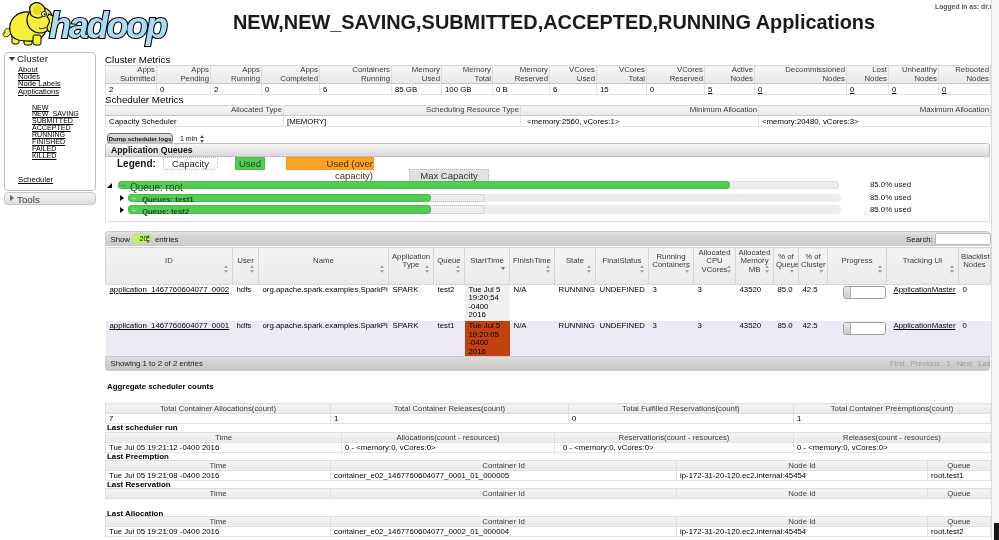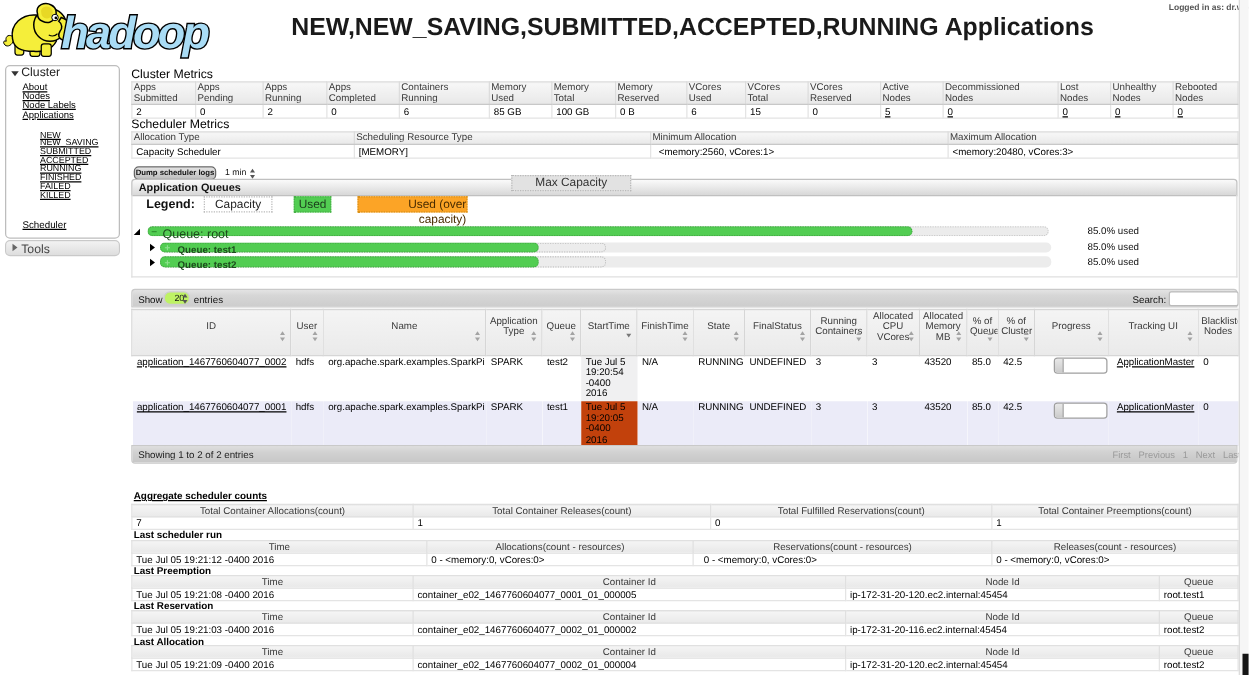--- a/index.html
+++ b/index.html
@@ -2,21 +2,21 @@
 <html><head>
 <meta charset="utf-8">
 <style>
 * { margin:0; padding:0; box-sizing:border-box; }
 html,body { width:999px; height:540px; background:#fff; font-family:"Liberation Sans",sans-serif; overflow:hidden; position:relative; }
 .abs { position:absolute; }
 a { color:#000; text-decoration:underline; }
 table { border-collapse:collapse; table-layout:fixed; }
 
 .mt { font-size:7.8px; color:#000; }
-.mt th { background:linear-gradient(#f7f7f7,#e8e8e8); font-weight:normal; text-align:left; border:1px solid #dcdcdc; border-bottom:1px solid #c8c8c8; padding:0 1px; color:#3a3a3a; line-height:8.3px; }
+.mt th { background:linear-gradient(#f7f7f7,#e8e8e8); font-weight:normal; text-align:right; border:1px solid #dcdcdc; border-bottom:1px solid #c8c8c8; padding:0 1px; color:#3a3a3a; line-height:8.3px; }
 .mt td { border:1px solid #e4e4e4; border-top:none; padding:1px 3px 0 3px; text-align:left; vertical-align:top; background:#fff; }
 .hdg { font-size:9.8px; color:#000; }
 .bhdg { font-size:7.9px; font-weight:bold; color:#000; }
 
 .bt { font-size:7.8px; }
 .bt th { background:linear-gradient(#f5f5f5,#e9e9e9); font-weight:normal; text-align:center; border:1px solid #e0e0e0; padding:0 1px; color:#3a3a3a; height:10px; line-height:9px; }
 .bt td { border:1px solid #e4e4e4; padding:0 0 0 3px; height:9.5px; line-height:9px; text-align:left; }
 
 .sic { display:inline-block; width:4.5px; height:8px; position:relative; vertical-align:middle; }
 .sic:before { content:""; position:absolute; top:0; left:0; border-left:2.2px solid transparent; border-right:2.2px solid transparent; border-bottom:3px solid #a3a3a3; }
@@ -153,21 +153,21 @@
 <div class="abs" style="left:105px;top:105px;">
 <table class="mt" style="width:885px;">
 <colgroup>
         <col style="width:178px">
         <col style="width:237px">
         <col style="width:238px">
         <col style="width:232px">
       </colgroup>
 <tbody>
         <tr style="height:10px;">
-          <th>Allocation Type</th>
+          <th>Allocated Type</th>
           <th>Scheduling Resource Type</th>
           <th>Minimum Allocation</th>
           <th>Maximum Allocation</th>
         </tr>
 <tr style="height:11px;">
           <td>Capacity Scheduler</td>
           <td>[MEMORY]</td>
           <td style="padding-left:6px">&lt;memory:2560, vCores:1&gt;</td>
           <td>&lt;memory:20480, vCores:3&gt;</td>
         </tr>
@@ -181,35 +181,35 @@
     <span class="sic2"></span>
   </div>
 
 <div class="abs" style="left:105px;top:142.5px;width:885px;height:14px;border:1px solid #c0c0c0;border-radius:3px 3px 0 0;background:linear-gradient(#fafafa,#d8d8d8);"></div>
 <div class="abs" style="left:111px;top:145px;font-size:8.7px;font-weight:bold;color:#111;">Application Queues</div>
 
 <div class="abs" style="left:117px;top:158px;font-size:10px;font-weight:bold;color:#111;">Legend:</div>
 <div class="abs" style="left:163px;top:156.5px;width:55px;height:13px;border:1px dotted #b9b9b9;background:#fff;font-size:9.5px;text-align:center;line-height:12px;color:#222;">Capacity</div>
 <div class="abs" style="left:235px;top:156.5px;width:30px;height:13px;border:1px dotted #49b049;background:#52cd52;font-size:9.5px;text-align:center;line-height:12px;color:#1c3a1c;">Used</div>
 <div class="abs" style="left:286px;top:156.5px;width:88px;height:13px;border:1px dotted #d8921c;background:#fca426;font-size:9.5px;text-align:right;line-height:12px;color:#4a2c00;">Used (over capacity)</div>
-<div class="abs" style="left:409px;top:140px;width:96px;height:13px;border:1px dotted #b9b9b9;background:#e2e2e2;font-size:9.5px;text-align:center;line-height:12px;color:#333;">Max Capacity</div>
+<div class="abs" style="left:409px;top:169px;width:80px;height:13px;border:1px dotted #b9b9b9;background:#e2e2e2;font-size:9.5px;text-align:center;line-height:12px;color:#333;">Max Capacity</div>
 
 <div class="abs" style="left:105px;top:156px;width:885px;height:66px;border-left:1px solid #e0e0e0;border-right:1px solid #e0e0e0;border-bottom:1px solid #e0e0e0;"></div>
 <div class="abs" style="left:107px;top:182.5px;width:0;height:0;border-left:5px solid transparent;border-bottom:5px solid #000;"></div>
 <div class="abs" style="left:118px;top:180.5px;width:721px;height:8.5px;background:#ececec;border-radius:4px;border:1px dotted #cccccc;"></div>
 <div class="abs" style="left:118px;top:180.5px;width:612px;height:8.5px;background:#52cd52;border-radius:4px;border:1px dotted #46a846;"></div>
 <div class="abs" style="left:121px;top:181px;font-size:8px;font-weight:bold;color:#2f8f2f;">−</div>
 <div class="abs" style="left:130px;top:182px;font-size:10px;font-weight:normal;color:#1d4d1d;">Queue: root</div>
 <div class="abs" style="left:870px;top:180px;font-size:7.8px;color:#111;">85.0% used</div>
 <div class="abs" style="left:120px;top:195px;width:0;height:0;border-top:3px solid transparent;border-bottom:3px solid transparent;border-left:4.5px solid #000;"></div>
 <div class="abs" style="left:128px;top:193.5px;width:713px;height:8.5px;background:#ececec;border-radius:4px;"></div>
 <div class="abs" style="left:128px;top:193.5px;width:357px;height:8.5px;border:1px dotted #bdbdbd;border-radius:4px;"></div>
 <div class="abs" style="left:128px;top:193.5px;width:303px;height:8.5px;background:#52cd52;border-radius:4px;border:1px dotted #46a846;"></div>
 <div class="abs" style="left:131.5px;top:194px;font-size:8px;font-weight:bold;color:#8fe08f;">+</div>
-<div class="abs" style="left:142px;top:195px;font-size:7.8px;font-weight:bold;color:#1d4d1d;">Queue: test1</div>
+<div class="abs" style="left:142px;top:195px;font-size:7.8px;font-weight:bold;color:#1d4d1d;">Queues: test1</div>
 <div class="abs" style="left:870px;top:193px;font-size:7.8px;color:#111;">85.0% used</div>
 <div class="abs" style="left:120px;top:206.5px;width:0;height:0;border-top:3px solid transparent;border-bottom:3px solid transparent;border-left:4.5px solid #000;"></div>
 <div class="abs" style="left:128px;top:205px;width:713px;height:8.5px;background:#ececec;border-radius:4px;"></div>
 <div class="abs" style="left:128px;top:205px;width:357px;height:8.5px;border:1px dotted #bdbdbd;border-radius:4px;"></div>
 <div class="abs" style="left:128px;top:205px;width:303px;height:8.5px;background:#52cd52;border-radius:4px;border:1px dotted #46a846;"></div>
 <div class="abs" style="left:131.5px;top:205.5px;font-size:8px;font-weight:bold;color:#8fe08f;">+</div>
 <div class="abs" style="left:142px;top:206.5px;font-size:7.8px;font-weight:bold;color:#1d4d1d;">Queue: test2</div>
 <div class="abs" style="left:870px;top:204.5px;font-size:7.8px;color:#111;">85.0% used</div>
 
 <div class="abs" style="left:105px;top:230.5px;width:885px;height:15px;border:1px solid #c9c9c9;border-radius:3px 3px 0 0;background:linear-gradient(#e3e3e3 0%,#d6d6d6 35%,#cdcdcd 100%);"></div>
@@ -302,21 +302,21 @@
           <td>0</td>
 </tr>
 </tbody>
     </table>
 </div>
 
 <div class="abs" style="left:105px;top:355.5px;width:885px;height:15.5px;border:1px solid #c9c9c9;border-radius:0 0 3px 3px;background:linear-gradient(#dedede 0%,#d2d2d2 35%,#c7c7c7 100%);"></div>
 <div class="abs" style="left:110.5px;top:358.5px;font-size:7.8px;color:#222;">Showing 1 to 2 of 2 entries</div>
 <div class="abs" style="left:890px;top:358.5px;font-size:7.5px;color:#9a9a9a;white-space:nowrap;">First&nbsp;&nbsp;&nbsp;Previous&nbsp;&nbsp;&nbsp;1&nbsp;&nbsp;&nbsp;Next&nbsp;&nbsp;&nbsp;Last</div>
 
-<div class="abs bhdg" style="left:107px;top:392px;text-decoration:underline;">Aggregate scheduler counts</div>
+<div class="abs bhdg" style="left:107px;top:382px;">Aggregate scheduler counts</div>
 <div class="abs" style="left:105px;top:403px;">
 <table class="bt" style="width:885px;">
 <colgroup>
         <col style="width:225px">
         <col style="width:238px">
         <col style="width:225px">
         <col style="width:197px">
       </colgroup>
 <tbody>
         <tr>
@@ -393,26 +393,20 @@
         <col style="width:251px">
         <col style="width:63px">
       </colgroup>
 <tbody>
         <tr>
           <th>Time</th>
           <th>Container Id</th>
           <th>Node Id</th>
           <th>Queue</th>
         </tr>
-<tr>
-          <td>Tue Jul 05 19:21:03 -0400 2016</td>
-          <td>container_e02_1467760604077_0002_01_000002</td>
-          <td>ip-172-31-20-116.ec2.internal:45454</td>
-          <td>root.test2</td>
-        </tr>
 </tbody>
     </table>
 </div>
 <div class="abs bhdg" style="left:107px;top:508.5px;">Last Allocation</div>
 <div class="abs" style="left:105px;top:515.5px;">
 <table class="bt" style="width:885px;">
 <colgroup>
         <col style="width:225px">
         <col style="width:346px">
         <col style="width:251px">

